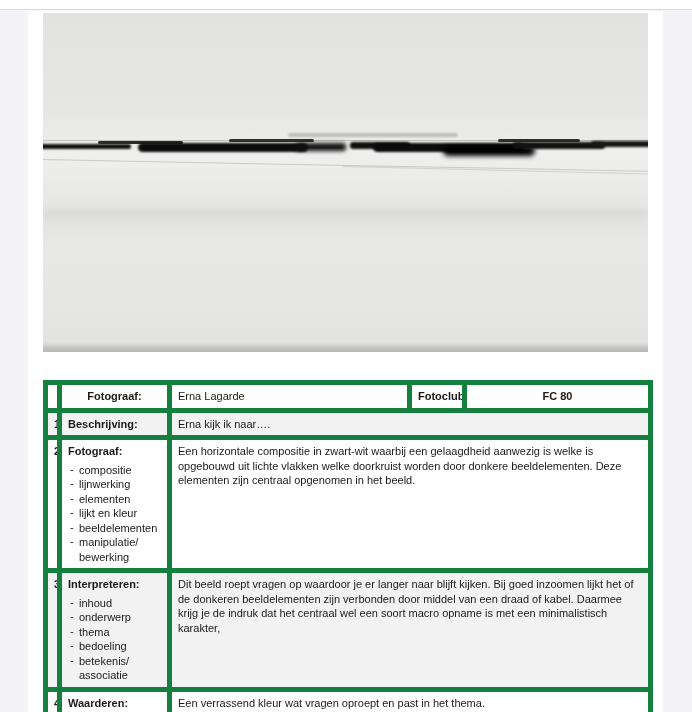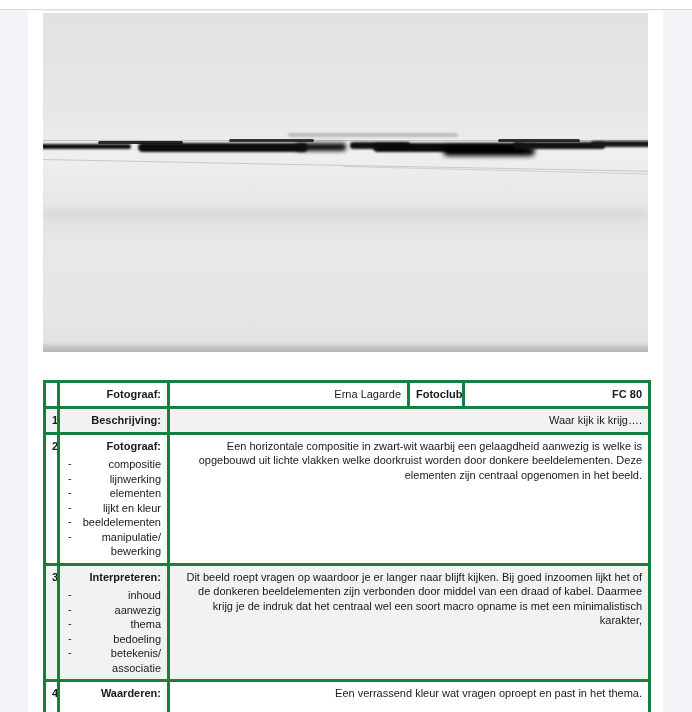--- a/index.html
+++ b/index.html
@@ -47,27 +47,26 @@
   .ph-band { left: 0; top: 196px; width: 605px; height: 9px; background: #c9c9c8; opacity: .4; filter: blur(3px); }
   .ph-bottomshade { left: 0; top: 330px; width: 605px; height: 9px; background: linear-gradient(180deg, rgba(190,190,189,0) 0%, rgba(180,180,179,.9) 100%); }
 
   
   table.jury {
     position: absolute; left: 43px; top: 380px; width: 605px;
     border-collapse: collapse; table-layout: fixed;
     font-size: 11px; color: #1a1a1a;
   }
   table.jury td {
-    border: 3px solid #15803d;
+    border: 5px solid #15803d;
     padding: 4px 6px;
     vertical-align: top;
     background: #ffffff;
     line-height: 1.32;
     overflow: hidden;
-    text-align: right;
   }
   tr.shaded td { background: #f2f2f2; }
   td.num { font-weight: bold; text-align: center; padding: 4px 1px; }
   td.lbl { font-weight: bold; }
   .bold { font-weight: bold; }
   .center { text-align: center; }
   tr.hdr td { vertical-align: middle; }
   ul.sub { list-style: none; margin-top: 4px; font-weight: normal; }
   ul.sub li { position: relative; padding-left: 11px; }
   ul.sub li::before { content: "-"; position: absolute; left: 2px; top: -1px; }
@@ -116,21 +115,21 @@
       <tr class="hdr" style="height:24px">
     <td class="num"></td>
     <td class="lbl center">Fotograaf:</td>
     <td colspan="3">Erna Lagarde</td>
     <td class="bold">Fotoclub:</td>
     <td colspan="2" class="bold center">FC 80</td>
   </tr>
   <tr class="shaded" style="height:26px">
     <td class="num">1</td>
     <td class="lbl">Beschrijving:</td>
-    <td colspan="6">Waar kijk ik krijg….</td>
+    <td colspan="6">Erna kijk ik naar….</td>
   </tr>
   <tr style="height:108px">
     <td class="num">2</td>
     <td class="lbl">
       <div>Fotograaf:</div>
       <ul class="sub">
         <li>compositie</li>
         <li>lijnwerking</li>
         <li>elementen</li>
         <li>lijkt en kleur</li>
@@ -139,21 +138,21 @@
       </ul>
     </td>
     <td colspan="6">Een horizontale compositie in zwart-wit waarbij een gelaagdheid aanwezig is welke is opgebouwd uit lichte vlakken welke doorkruist worden door donkere beeldelementen. Deze elementen zijn centraal opgenomen in het beeld.</td>
   </tr>
   <tr class="shaded" style="height:93px">
     <td class="num">3</td>
     <td class="lbl">
       <div>Interpreteren:</div>
       <ul class="sub">
         <li>inhoud</li>
-        <li>aanwezig</li>
+        <li>onderwerp</li>
         <li>thema</li>
         <li>bedoeling</li>
         <li>betekenis/ associatie</li>
       </ul>
     </td>
     <td colspan="6">Dit beeld roept vragen op waardoor je er langer naar blijft kijken. Bij goed inzoomen lijkt het of de donkeren beeldelementen zijn verbonden door middel van een draad of kabel. Daarmee krijg je de indruk dat het centraal wel een soort macro opname is met een minimalistisch karakter,</td>
   </tr>
   <tr style="height:34px">
     <td class="num">4</td>
     <td class="lbl">Waarderen:</td>

